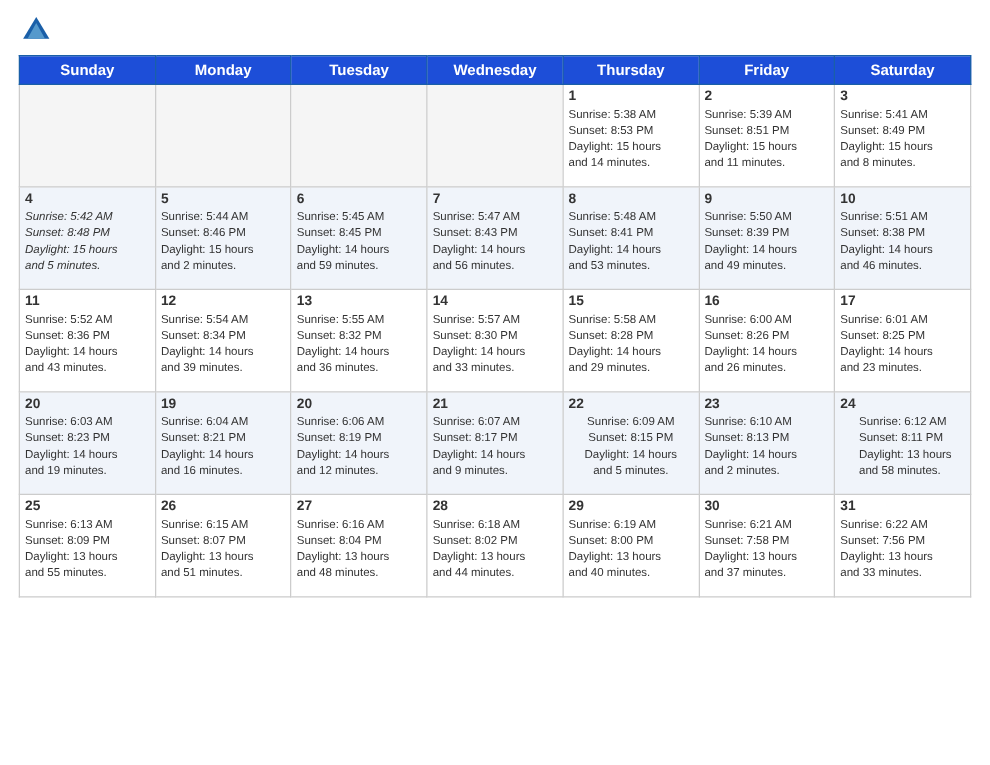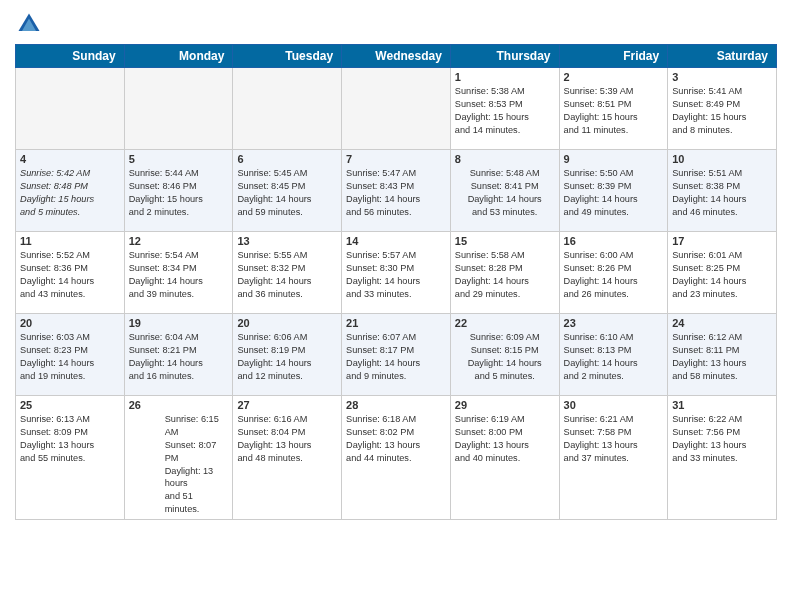--- a/index.html
+++ b/index.html
@@ -41,23 +41,23 @@
     .location {
       font-size: 14px;
       color: #333;
     }
     .calendar {
       width: 100%;
       border-collapse: collapse;
       table-layout: fixed;
     }
     .calendar th {
-      background-color: #0369a1;
+      background-color: #1d4ed8;
       color: #fff;
-      text-align: right;
+      text-align: center;
       padding: 4px 8px;
       font-size: 12px;
       border: 1px solid #1a5fa8;
     }
     .calendar td {
       border: 1px solid #ccc;
       vertical-align: top;
       padding: 3px 4px;
       height: 82px;
       background: #fff;
@@ -165,21 +165,21 @@
           </td>
           <td class="alt-row">
             <div class="day-number">7</div>
             <div class="day-info" style="white-space: pre-line;">Sunrise: 5:47 AM
 Sunset: 8:43 PM
 Daylight: 14 hours
 and 56 minutes.</div>
           </td>
           <td class="alt-row">
             <div class="day-number">8</div>
-            <div class="day-info" style="white-space: pre-line; text-align: center;">Sunrise: 5:48 AM
+            <div class="day-info" style="white-space: pre-line;">Sunrise: 5:48 AM
 Sunset: 8:41 PM
 Daylight: 14 hours
 and 53 minutes.</div>
           </td>
           <td class="alt-row">
             <div class="day-number">9</div>
             <div class="day-info" style="white-space: pre-line;">Sunrise: 5:50 AM
 Sunset: 8:39 PM
 Daylight: 14 hours
 and 49 minutes.</div>
@@ -281,37 +281,37 @@
           </td>
           <td class="alt-row">
             <div class="day-number">23</div>
             <div class="day-info" style="white-space: pre-line;">Sunrise: 6:10 AM
 Sunset: 8:13 PM
 Daylight: 14 hours
 and 2 minutes.</div>
           </td>
           <td class="alt-row">
             <div class="day-number">24</div>
-            <div class="day-info" style="white-space: pre-line;">Sunrise: 6:12 AM
+            <div class="day-info" style="white-space: pre-line; margin-left: 15px;">Sunrise: 6:12 AM
 Sunset: 8:11 PM
 Daylight: 13 hours
 and 58 minutes.</div>
           </td>
         </tr>
         <tr>
           <td>
             <div class="day-number">25</div>
             <div class="day-info" style="white-space: pre-line;">Sunrise: 6:13 AM
 Sunset: 8:09 PM
 Daylight: 13 hours
 and 55 minutes.</div>
           </td>
           <td>
             <div class="day-number">26</div>
-            <div class="day-info" style="white-space: pre-line; margin-left: 36px;">Sunrise: 6:15 AM
+            <div class="day-info" style="white-space: pre-line;">Sunrise: 6:15 AM
 Sunset: 8:07 PM
 Daylight: 13 hours
 and 51 minutes.</div>
           </td>
           <td>
             <div class="day-number">27</div>
             <div class="day-info" style="white-space: pre-line;">Sunrise: 6:16 AM
 Sunset: 8:04 PM
 Daylight: 13 hours
 and 48 minutes.</div>

